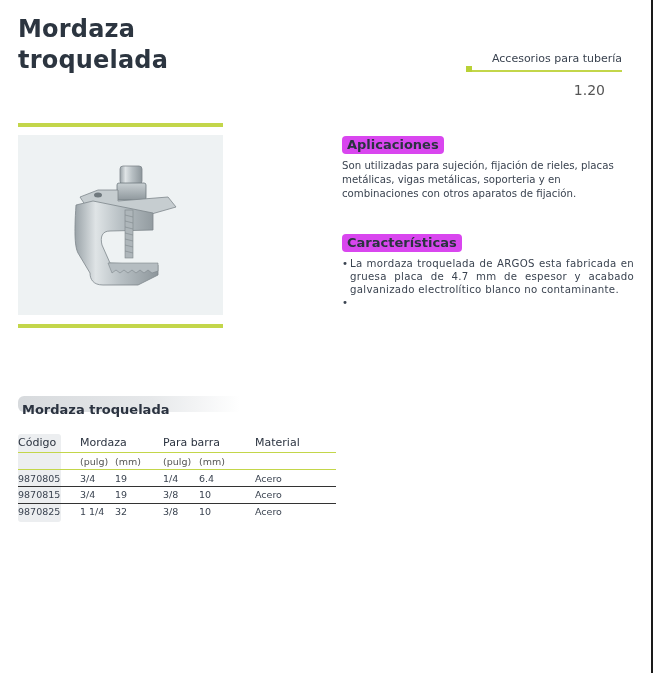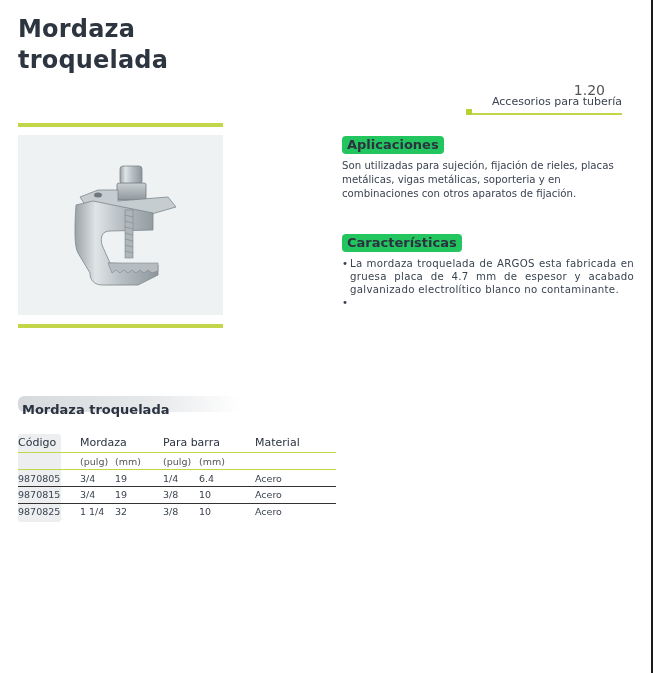--- a/index.html
+++ b/index.html
@@ -9,38 +9,37 @@
   }
   .right-edge { position: absolute; right: 0; top: 0; width: 2px; height: 673px; background: #1a1a1a; }
   .title {
     position: absolute; left: 18px; top: 14px; margin: 0;
     font-family: "DejaVu Sans", sans-serif; font-weight: bold; font-size: 24px; line-height: 31px;
     color: #2c3540; letter-spacing: 0.2px;
   }
   .category {
     position: absolute; left: 466px; top: 50px; width: 156px; height: 20px;
     border-bottom: 2px solid #c3d64a;
-    margin-top: 43px;
   }
   .category-label {
     position: absolute; right: 0; top: 2px; font-size: 11px; color: #3a4350; white-space: nowrap;
   }
   .category-marker { position: absolute; left: 0; bottom: -2px; width: 6px; height: 6px; background: #b9d136; }
   .page-num { position: absolute; right: 48px; top: 82px; font-size: 14px; color: #555; }
 
   .img-bar { position: absolute; left: 18px; width: 205px; height: 4px; background: #c3d64a; }
   .img-bar.top { top: 123px; }
   .img-bar.bottom { top: 324px; }
   .product-image {
     position: absolute; left: 18px; top: 135px; width: 205px; height: 180px; background: #eef2f3;
   }
   .product-image svg { position: absolute; left: 0; top: 0; }
 
   .section-tag {
-    position: absolute; display: inline-block; background: #22c55e; border-radius: 4px;
+    position: absolute; display: inline-block; background: #d946ef; border-radius: 4px;
     padding: 1px 5px 2px 5px; font-weight: bold; font-size: 13px; color: #2b3340;
   }
   .app-tag { left: 342px; top: 136px; }
   .car-tag { left: 342px; top: 234px; }
   .app-text {
     position: absolute; left: 342px; top: 159px; width: 292px;
     font-size: 10.2px; line-height: 14px; color: #3a4350;
   }
   .car-list {
     position: absolute; left: 342px; top: 257px; width: 292px; margin: 0; padding: 0; list-style: none;

